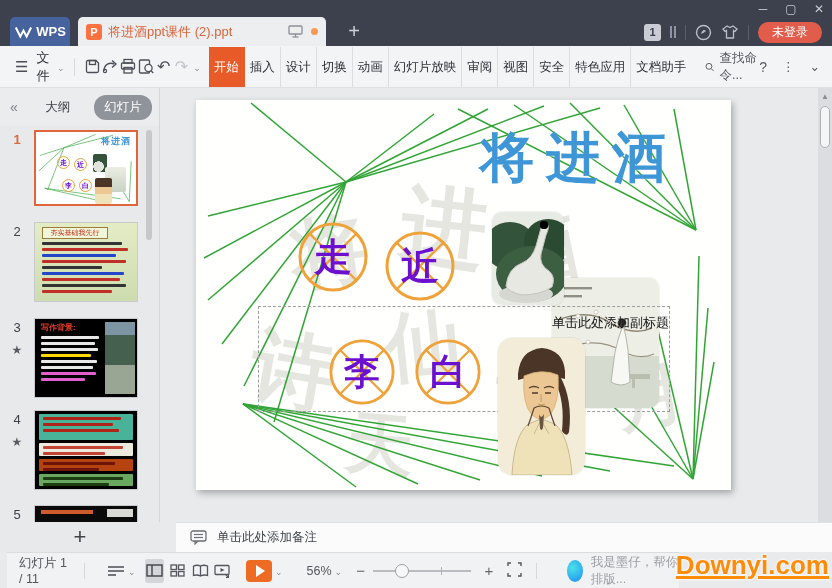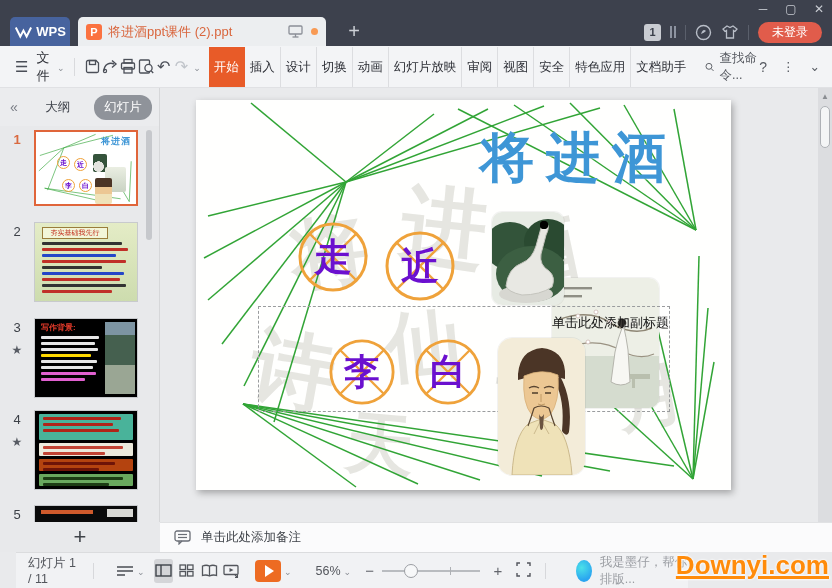--- a/index.html
+++ b/index.html
@@ -100,21 +100,21 @@
   .mini5 .l5 { position:absolute; left:6px; top:4px; width:52px; height:4px; background:#cf5a2c; }
   .mini5 .b5 { position:absolute; right:4px; top:3px; width:26px; height:8px; background:#d8d8d4; }
 
   
   .main { position:relative; flex:1; height:464px; background:#e9eaec; }
   .slide-region { position:absolute; left:0; top:0; right:0; height:434px; overflow:hidden; }
   .vscroll { position:absolute; right:0; top:0; width:14px; height:434px; background:#dcdde0; }
   .vscroll .arrow { position:absolute; top:4px; left:0; width:14px; text-align:center; font-size:8px; color:#8a8d92; }
   .vscroll .vthumb { position:absolute; left:2px; top:18px; width:10px; height:42px; background:#f4f5f6;
     border:1px solid #aeb1b6; border-radius:5px; }
-  .notes-bar { position:absolute; left:0; top:434px; right:0; height:30px; background:#fbfbfc;
+  .notes-bar { position:absolute; left:16px; top:434px; right:0; height:30px; background:#fbfbfc;
     border-top:1px solid #e1e2e4; display:flex; align-items:center; }
   .notes-bar .nicon { margin:0 10px 0 14px; }
   .notes-text { color:#3e4248; font-size:12.5px; }
 
   
   .slide { position:absolute; left:36px; top:12px; width:535px; height:390px; background:#fffffe;
     box-shadow:2px 3px 7px rgba(0,0,0,.3); overflow:hidden; }
   .callig { position:absolute; font-family:"Liberation Serif","DejaVu Serif",serif; color:rgba(140,140,124,.22);
     font-weight:bold; pointer-events:none; }
   .slide-title { position:absolute; left:284px; top:22px; font-size:54px; letter-spacing:12px; color:#3e96d6;
@@ -123,21 +123,21 @@
   .ocircle { position:absolute; border-radius:50%; }
   .ocircle svg { position:absolute; inset:0; }
   .ochar { position:absolute; inset:0; display:flex; align-items:center; justify-content:center;
     color:#6b10cf; font-weight:bold; font-family:"Liberation Serif","DejaVu Serif",serif; }
   .dash-box { position:absolute; left:62px; top:206px; width:412px; height:106px; border:1px dashed #9a9c9e;
     z-index:4; }
   .subtitle-ph { position:absolute; left:0; top:7px; width:100%; text-align:right; font-size:13px; color:#111; }
   .img-card { position:absolute; border-radius:10px; overflow:hidden; box-shadow:0 0 0 1px rgba(0,0,0,.05); }
 
   
-  .statusbar { position:absolute; left:16px; top:552px; width:672px; height:36px; background:#f1f2f4;
+  .statusbar { position:absolute; left:7px; top:552px; width:672px; height:36px; background:#f1f2f4;
     border-top:1px solid #dbdcde; display:flex; align-items:center; font-size:12.5px; color:#53565c; }
   .sb-item { display:flex; align-items:center; }
   .counter { margin-left:12px; }
   .st-div { width:1px; height:16px; background:#d7d8db; margin:0 14px; }
   .vbtn { width:26px; height:24px; display:flex; align-items:center; justify-content:center; margin:0 2px;
     border-radius:3px; }
   .vbtn.sel { background:#d4d5d8; }
   .play-btn { width:36px; height:22px; background:#ed6b22; border-radius:4px; margin-left:12px;
     display:flex; align-items:center; justify-content:center; }
   .play-tri { width:0; height:0; border-left:9px solid #fff; border-top:6px solid transparent;

